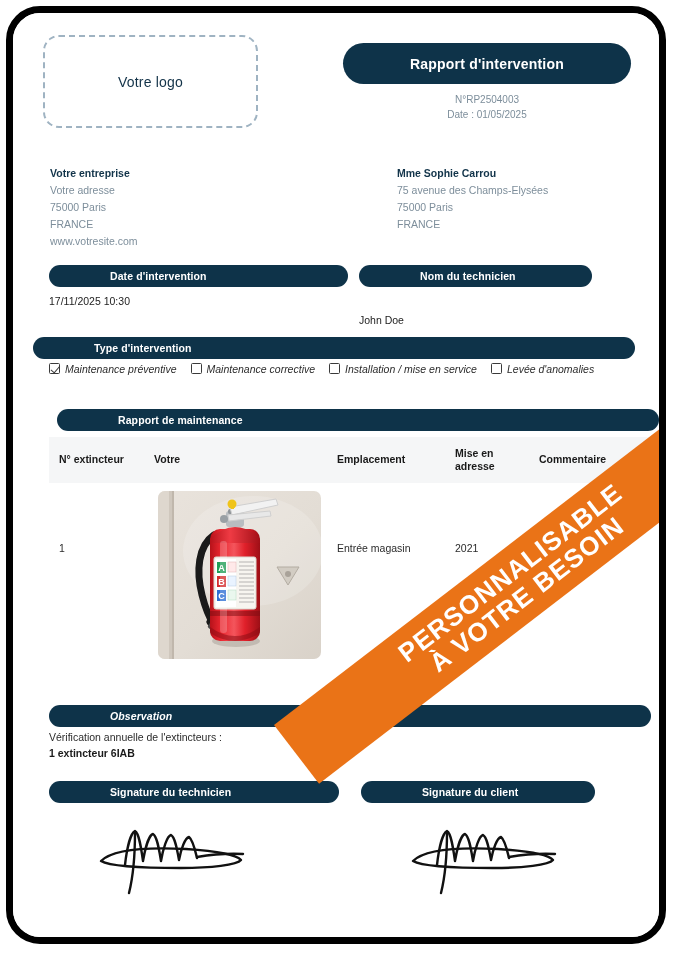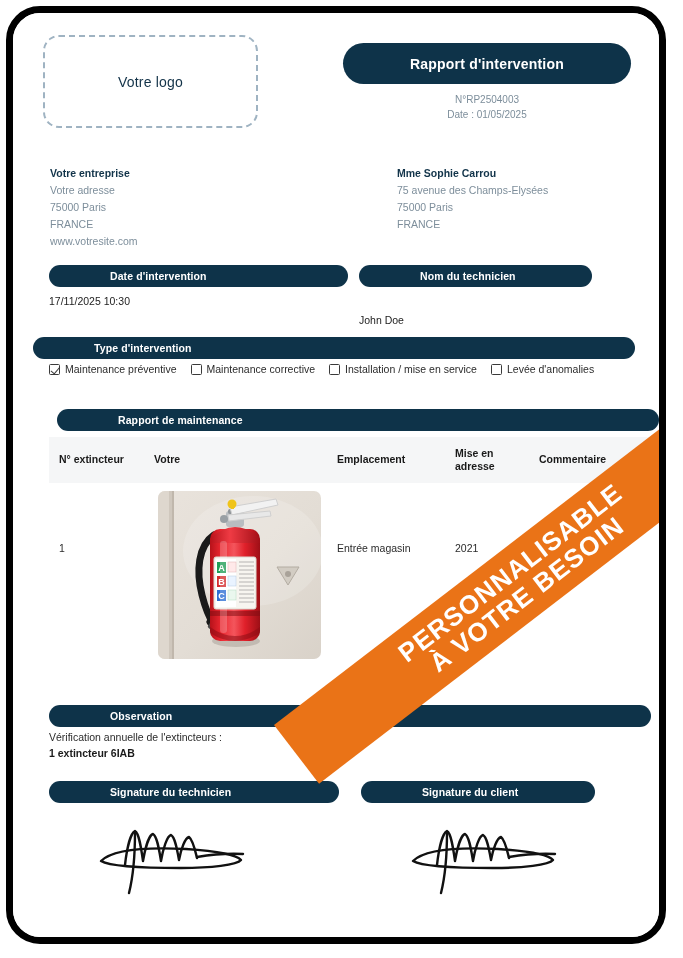--- a/index.html
+++ b/index.html
@@ -63,21 +63,21 @@
     border-radius:11px; display:flex; align-items:center;padding-left:47px;
   }
   .bar span { color:#ffffff; font-size:10.5px; font-weight:bold; padding-left:14px; letter-spacing:.1px; }
 
   .field-val {
     position:absolute; font-size:10.5px; color:#222222;
   }
 
   
   #types { position:absolute; left:36px; top:350px; display:flex; align-items:center; gap:0; }
-  .chk-item { display:flex; align-items:flex-end; margin-right:14px; }
+  .chk-item { display:flex; align-items:flex-start; margin-right:14px;font-style:italic; }
   .chk {
     width:11px; height:11px; border:1.4px solid #3a3a3a; border-radius:1.5px;
     margin-right:5px; position:relative; flex:none; background:#fff;
   }
   .chk.on::after {
     content:""; position:absolute; left:2.5px; top:0px;
     width:4px; height:7.5px; border:solid #3a3a3a;
     border-width:0 1.6px 1.6px 0; transform:rotate(40deg);
   }
   .chk-label { font-size:10.5px; color:#2b2b2b; white-space:nowrap; }
@@ -301,21 +301,21 @@
             <line x1="81" y1="107" x2="96" y2="107"></line>
         <line x1="81" y1="111" x2="96" y2="111"></line>
       </g>
 
       <rect x="52" y="120" width="50" height="5" fill="#7c0b11" opacity=".5"></rect>
 
       <rect x="62" y="50" width="7" height="92" rx="3" fill="#ffffff" opacity=".22"></rect>
     </svg>
   </div>
 
-  <div class="bar" style="left:36px; top:692px; width:602px;">
+  <div class="bar" style="left:36px; top:692px; width:602px;font-style:italic;">
     <span>Observation</span>
   </div>
   <div id="obs-text">
     <div>Vérification annuelle de l'extincteurs :</div>
     <div class="b">1 extincteur 6IAB</div>
   </div>
 
   <div class="bar" style="left:36px; top:768px; width:290px;">
     <span>Signature du technicien</span>
   </div>

